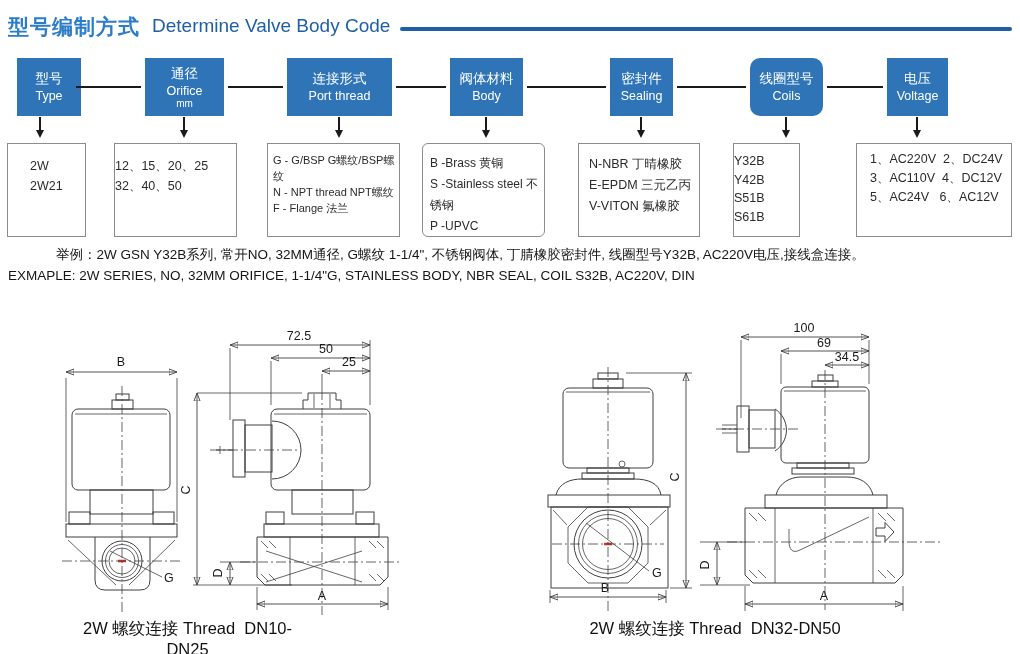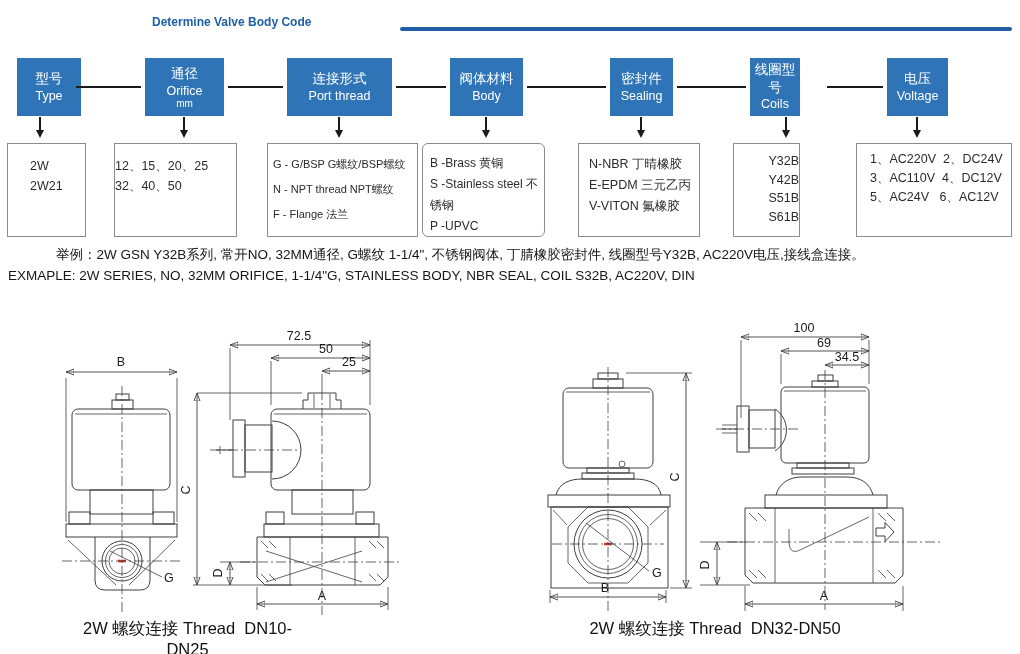--- a/index.html
+++ b/index.html
@@ -1,20 +1,20 @@
 <!DOCTYPE html>
 <html><head>
 <meta charset="utf-8">
 <style>
   html,body{margin:0;padding:0;background:#fff;}
   .page{position:relative;width:1020px;height:654px;background:#fff;overflow:hidden;
         font-family:"Liberation Sans","DejaVu Sans",sans-serif;}
   
   .t-zh{position:absolute;left:8px;top:13px;font-size:21px;font-weight:bold;color:#2b7cc9;letter-spacing:1px;}
-  .t-en{position:absolute;left:152px;top:15px;font-size:12px;font-weight:bold;color:#1f5fa8;}
+  .t-en{position:absolute;left:152px;top:15px;font-size:19px;font-weight:normal;color:#1f5fa8;}
   .t-rule{position:absolute;left:400px;top:27px;width:612px;height:4px;background:#1f5fa8;border-radius:2px;}
   
   .hbox{position:absolute;top:58px;height:58px;background:#2e74b6;color:#fff;display:flex;
         flex-direction:column;align-items:center;justify-content:center;line-height:1.3;
         box-sizing:border-box;text-align:center;}
   .hbox .zh{font-size:13.5px;}
   .hbox .en{font-size:12.5px;}
   .hbox .unit{font-size:10px;line-height:1;}
   .hline{position:absolute;top:86px;height:2px;background:#1a1a1a;}
   
@@ -37,20 +37,21 @@
   .dwg .hatch{stroke-width:0.8;}
   .dwg .red{stroke:#e53228;stroke-width:2.6;}
   .dwg text{fill:#1a1a1a;font-size:12.5px;stroke:none;font-family:"Liberation Sans",sans-serif;}
   .cap{position:absolute;top:618px;font-size:16.5px;color:#111;text-align:center;white-space:pre-wrap;}
 </style>
 </head>
 <body>
 
 <div class="page">
 
+  <span class="t-zh">型号编制方式</span>
   <span class="t-en">Determine Valve Body Code</span>
   <div class="t-rule"></div>
 
   <div class="hbox" style="left:17px;width:64px;">
     <div class="zh">型号</div>
     <div class="en">Type</div>
   </div>
   <div class="hbox" style="left:145px;width:79px;">
     <div class="zh">通径</div>
     <div class="en">Orifice</div>
@@ -61,21 +62,21 @@
     <div class="en">Port thread</div>
   </div>
   <div class="hbox" style="left:450px;width:73px;">
     <div class="zh">阀体材料</div>
     <div class="en">Body</div>
   </div>
   <div class="hbox" style="left:610px;width:63px;">
     <div class="zh">密封件</div>
     <div class="en">Sealing</div>
   </div>
-  <div class="hbox" style="left:750px;width:50px;">
+  <div class="hbox" style="left:750px;width:73px;border-radius:10px;">
     <div class="zh">线圈型号</div>
     <div class="en">Coils</div>
   </div>
   <div class="hbox" style="left:887px;width:61px;">
     <div class="zh">电压</div>
     <div class="en">Voltage</div>
   </div>
 
   <div class="hline" style="left:76px;width:65px;"></div>
   <div class="hline" style="left:228px;width:55px;"></div>
@@ -93,36 +94,36 @@
   <div class="varr" style="left:917px;"></div>
 
   <div class="obox" style="left:7px;width:79px;padding:12px 0 0 22px;font-size:12.5px;line-height:20px;">
     <div class="ol">2W</div>
     <div class="ol">2W21</div>
   </div>
   <div class="obox" style="left:114px;width:123px;padding:12px 0 0 0;font-size:12.5px;line-height:20px;">
     <div class="ol">12、15、20、25</div>
     <div class="ol">32、40、50</div>
   </div>
-  <div class="obox" style="left:267px;width:151px;padding:8px 0 0 5px;font-size:11px;line-height:25px;">
+  <div class="obox" style="left:267px;width:133px;padding:8px 0 0 5px;font-size:11px;line-height:16px;">
     <div class="ol">G - G/BSP G螺纹/BSP螺纹</div>
     <div class="ol">N - NPT thread NPT螺纹</div>
     <div class="ol">F - Flange 法兰</div>
   </div>
   <div class="obox" style="left:422px;width:123px;padding:9px 0 0 7px;font-size:12px;line-height:21px;border-radius:6px;">
     <div class="ol">B -Brass 黄铜</div>
     <div class="ol">S -Stainless steel 不锈钢</div>
     <div class="ol">P -UPVC</div>
   </div>
   <div class="obox" style="left:578px;width:122px;padding:10px 0 0 10px;font-size:12.5px;line-height:21px;">
     <div class="ol">N-NBR 丁晴橡胶</div>
     <div class="ol">E-EPDM 三元乙丙</div>
     <div class="ol">V-VITON 氟橡胶</div>
   </div>
-  <div class="obox" style="left:733px;width:67px;padding:8px 0 0 0;font-size:12.5px;line-height:18.5px;text-align:right;">
+  <div class="obox" style="left:733px;width:67px;padding:8px 0 0 0;font-size:12.5px;line-height:18.5px;text-align:left;">
     <div class="ol">Y32B</div>
     <div class="ol">Y42B</div>
     <div class="ol">S51B</div>
     <div class="ol">S61B</div>
   </div>
   <div class="obox" style="left:856px;width:156px;padding:6px 0 0 13px;font-size:12.5px;line-height:19px;">
     <div class="ol">1、AC220V  2、DC24V</div>
     <div class="ol">3、AC110V  4、DC12V</div>
     <div class="ol">5、AC24V   6、AC12V</div>
   </div>

